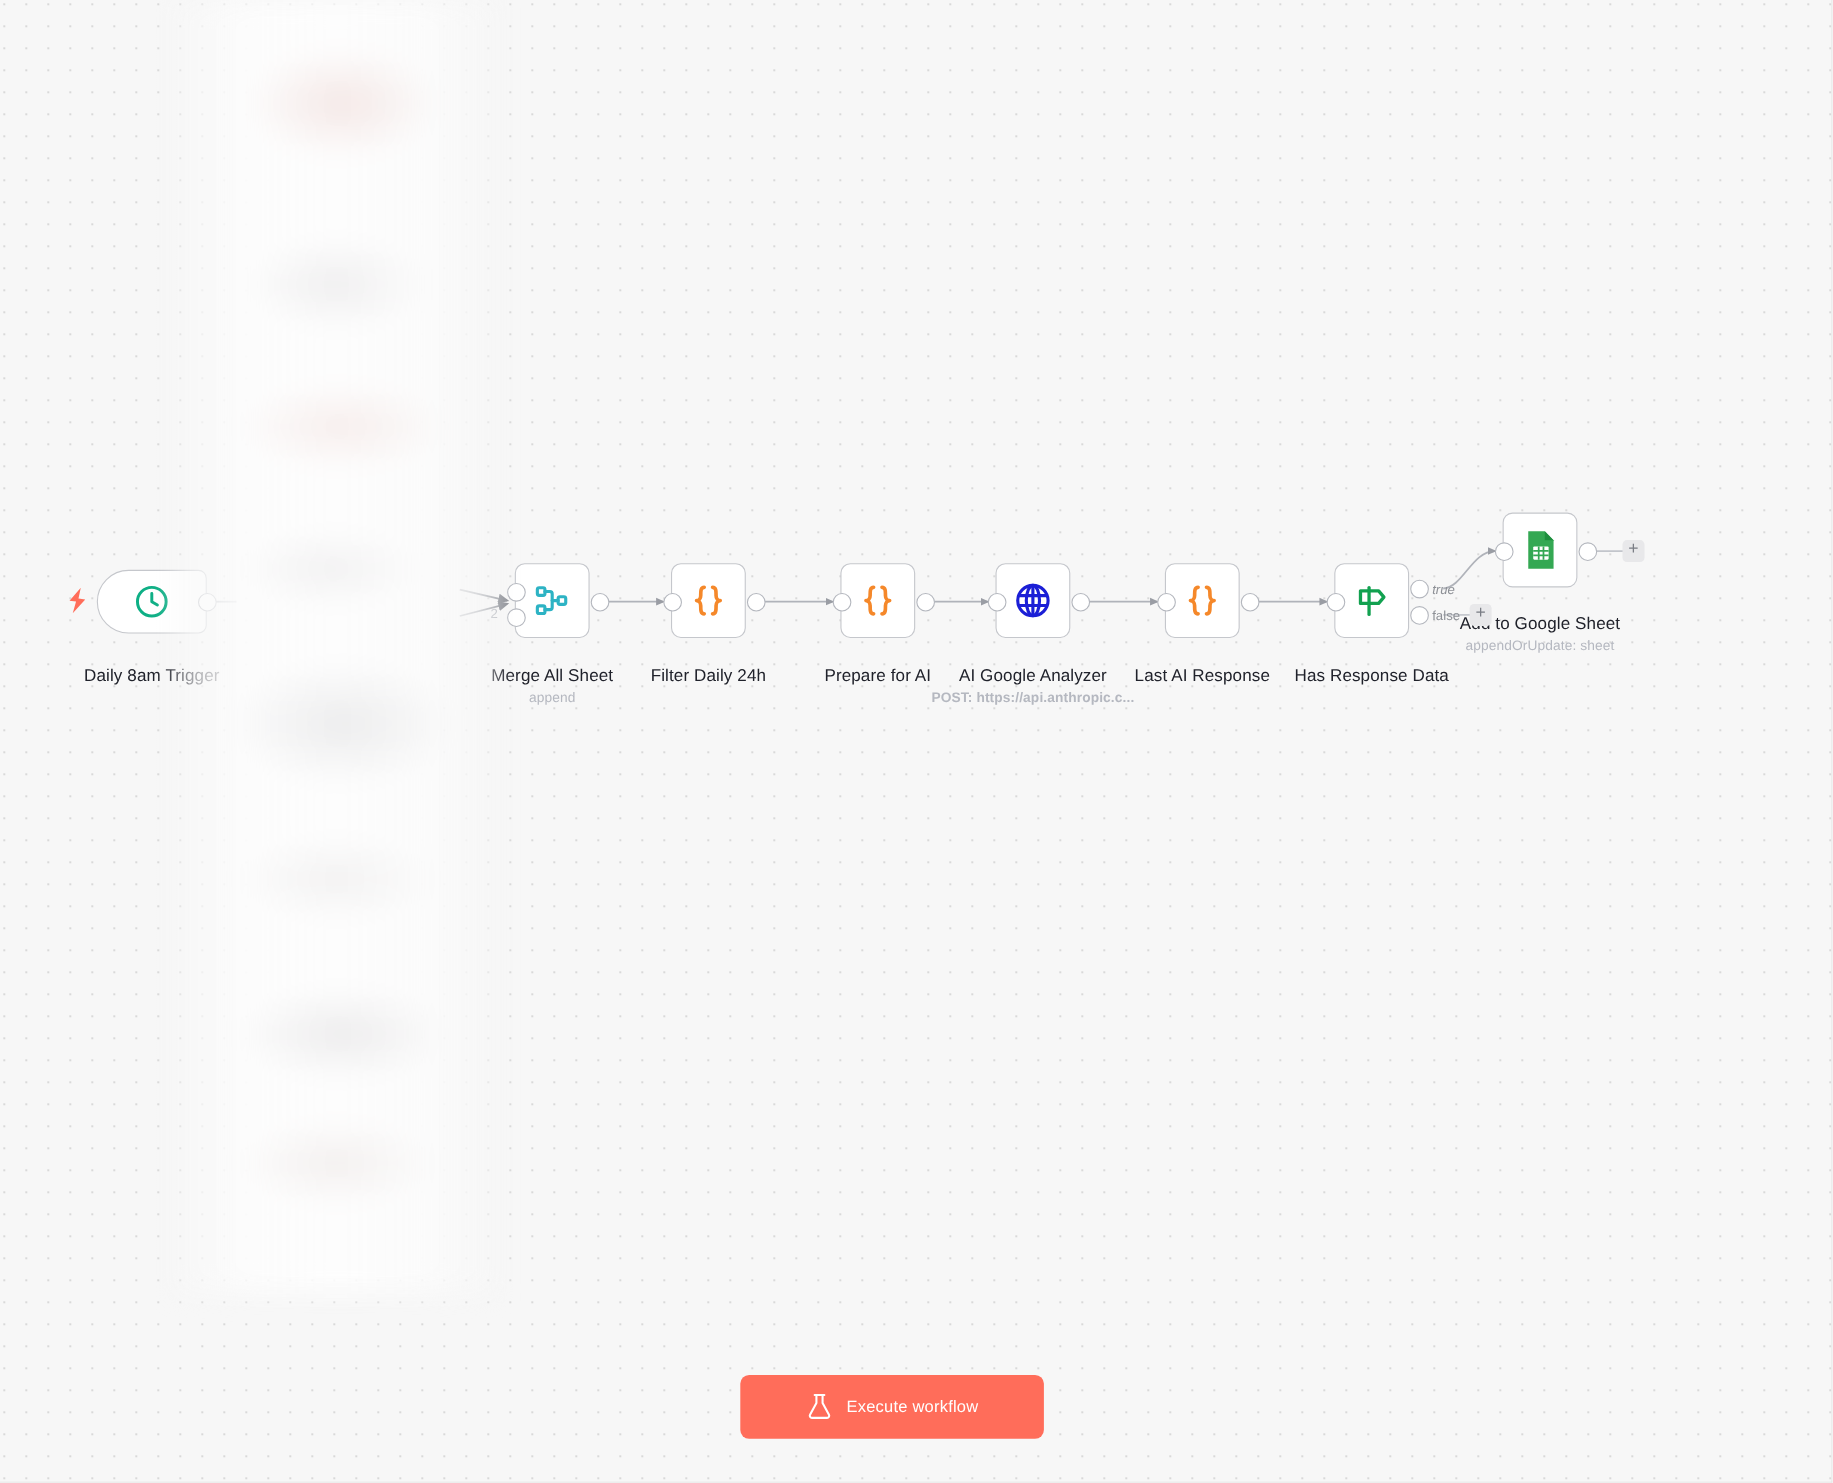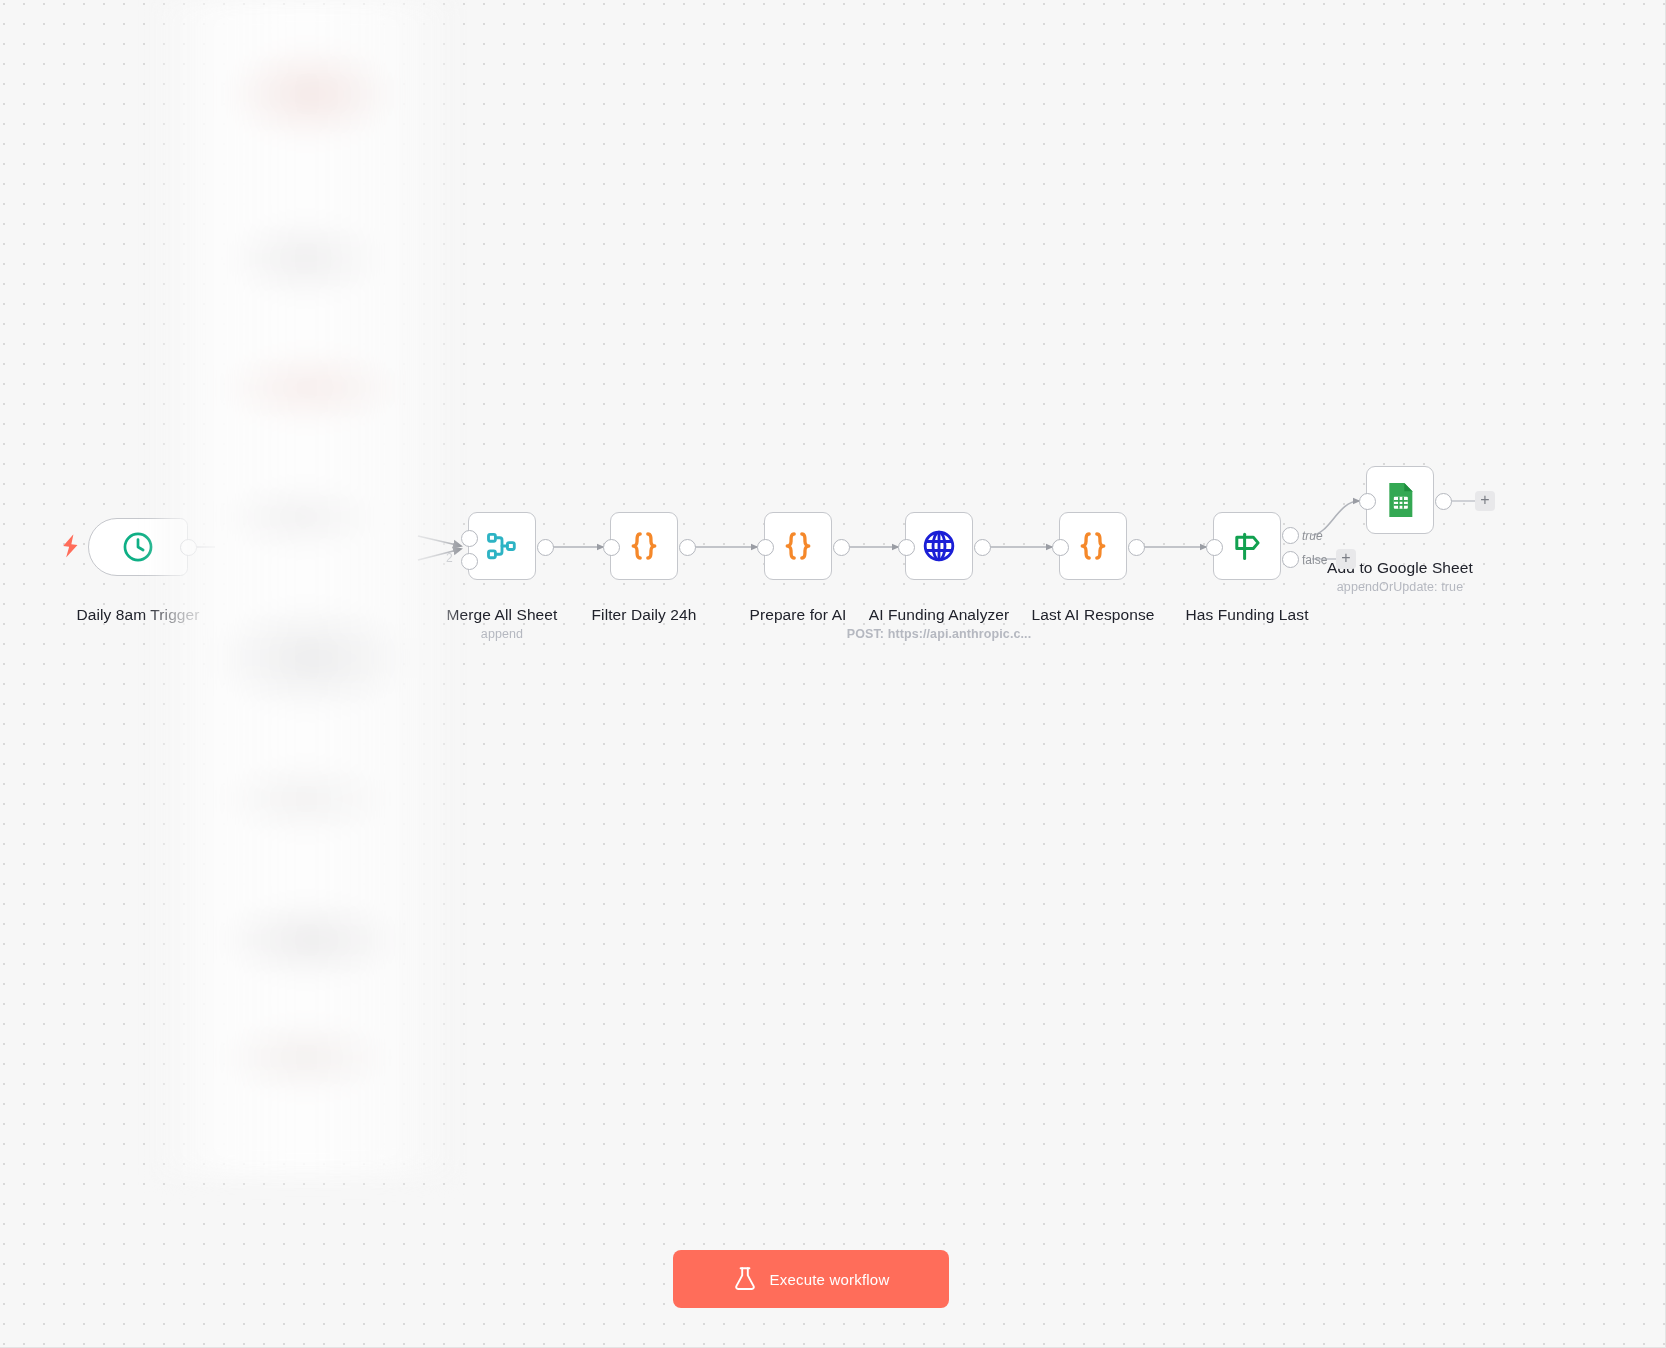--- a/index.html
+++ b/index.html
@@ -271,21 +271,21 @@
     <span class="node-icon">
       <svg width="36" height="36" viewBox="0 0 24 24" fill="none" aria-hidden="true">
         <circle cx="12" cy="12" r="9.2" stroke="#1b1fd6" stroke-width="1.9"></circle>
         <ellipse cx="12" cy="12" rx="4" ry="9.2" stroke="#1b1fd6" stroke-width="1.9"></ellipse>
         <path d="M3.1 9 H20.9 M3.1 15 H20.9 M12 2.8 V21.2" stroke="#1b1fd6" stroke-width="1.9"></path>
       </svg>
     </span>
   </div>
   <div class="port" style="left:898px; top:539px;"></div>
   <div class="port" style="left:974px; top:539px;"></div>
-  <div class="node-caption" style="left:839px; top:605px; width:200px;">AI Funding Analyzer</div>
+  <div class="node-caption" style="left:839px; top:605px; width:200px;">AI Google Analyzer</div>
   <div class="node-subtitle" style="left:829px; top:627px; width:220px;font-weight:bold;">POST: https://api.anthropic.c...</div>
 
   <div class="node" style="left:1059px; top:512px; width:68px; height:68px;">
     <span class="node-icon">
       <svg width="38" height="38" viewBox="0 0 24 24" fill="none" aria-hidden="true">
         <path d="M9.6 4.4 C7.4 4.4 7.6 7.2 7.6 9 C7.6 10.8 6.6 12 5.2 12 C6.6 12 7.6 13.2 7.6 15 C7.6 16.8 7.4 19.6 9.6 19.6" stroke="#f5882a" stroke-width="2.1" stroke-linecap="round" stroke-linejoin="round"></path>
         <path d="M14.4 4.4 C16.6 4.4 16.4 7.2 16.4 9 C16.4 10.8 17.4 12 18.8 12 C17.4 12 16.4 13.2 16.4 15 C16.4 16.8 16.6 19.6 14.4 19.6" stroke="#f5882a" stroke-width="2.1" stroke-linecap="round" stroke-linejoin="round"></path>
       </svg>
     </span>
   </div>
@@ -299,36 +299,36 @@
         <path d="M5.2 6.1 H16.2 L19.4 9.9 L16.2 13.7 H5.2 Z" stroke="#12a150" stroke-width="2" stroke-linejoin="round"></path>
         <path d="M10.4 4.1 V20.4" stroke="#12a150" stroke-width="2" stroke-linecap="round"></path>
       </svg>
     </span>
   </div>
   <div class="port" style="left:1206px; top:539px;"></div>
   <div class="port" style="left:1282px; top:527px;"></div>
   <div class="port" style="left:1282px; top:551px;"></div>
   <div class="port-label" style="left:1302px; top:529px;font-style:italic;">true</div>
   <div class="port-label" style="left:1302px; top:553px;">false</div>
-  <div class="node-caption" style="left:1147px; top:605px; width:200px;">Has Funding Last</div>
+  <div class="node-caption" style="left:1147px; top:605px; width:200px;">Has Response Data</div>
 
   <div class="node" style="left:1366px; top:466px; width:68px; height:68px;">
     <span class="node-icon">
       <svg width="40" height="40" viewBox="0 0 24 24" aria-hidden="true">
         <path d="M5.6 1.8 H14.6 L19.4 6.7 V22.2 H5.6 Z" fill="#34a853"></path>
         <path d="M14.6 1.8 L19.4 6.7 H14.6 Z" fill="#1e8e3e"></path>
         <rect x="8.3" y="10.1" width="8.4" height="7.2" rx="0.6" fill="#fff"></rect>
         <path d="M8.3 12.5 H16.7 M8.3 14.9 H16.7 M11.3 10.1 V17.3 M13.9 10.1 V17.3" stroke="#34a853" stroke-width="0.95"></path>
       </svg>
     </span>
   </div>
   <div class="port" style="left:1359px; top:493px;"></div>
   <div class="port" style="left:1435px; top:493px;"></div>
   <div class="node-caption" style="left:1300px; top:558px; width:200px;">Add to Google Sheet</div>
-  <div class="node-subtitle" style="left:1300px; top:580px; width:200px;">appendOrUpdate: true</div>
+  <div class="node-subtitle" style="left:1300px; top:580px; width:200px;">appendOrUpdate: sheet</div>
 
   <div class="plus-btn" style="left:1336px; top:549px;">+</div>
   <div class="plus-btn" style="left:1475px; top:491px;">+</div>
 
   <div id="overlay-panel"></div>
 
   <button id="execute-workflow-button">
     <span class="flask-icon">
       <svg width="24" height="26" viewBox="0 0 24 26" fill="none" aria-hidden="true">
         <path d="M9.2 2.2 V9.4 L3.4 20.1 C2.7 21.4 3.6 23 5.1 23 H18.9 C20.4 23 21.3 21.4 20.6 20.1 L14.8 9.4 V2.2" stroke="#ffffff" stroke-width="1.9" stroke-linecap="round" stroke-linejoin="round"></path>

